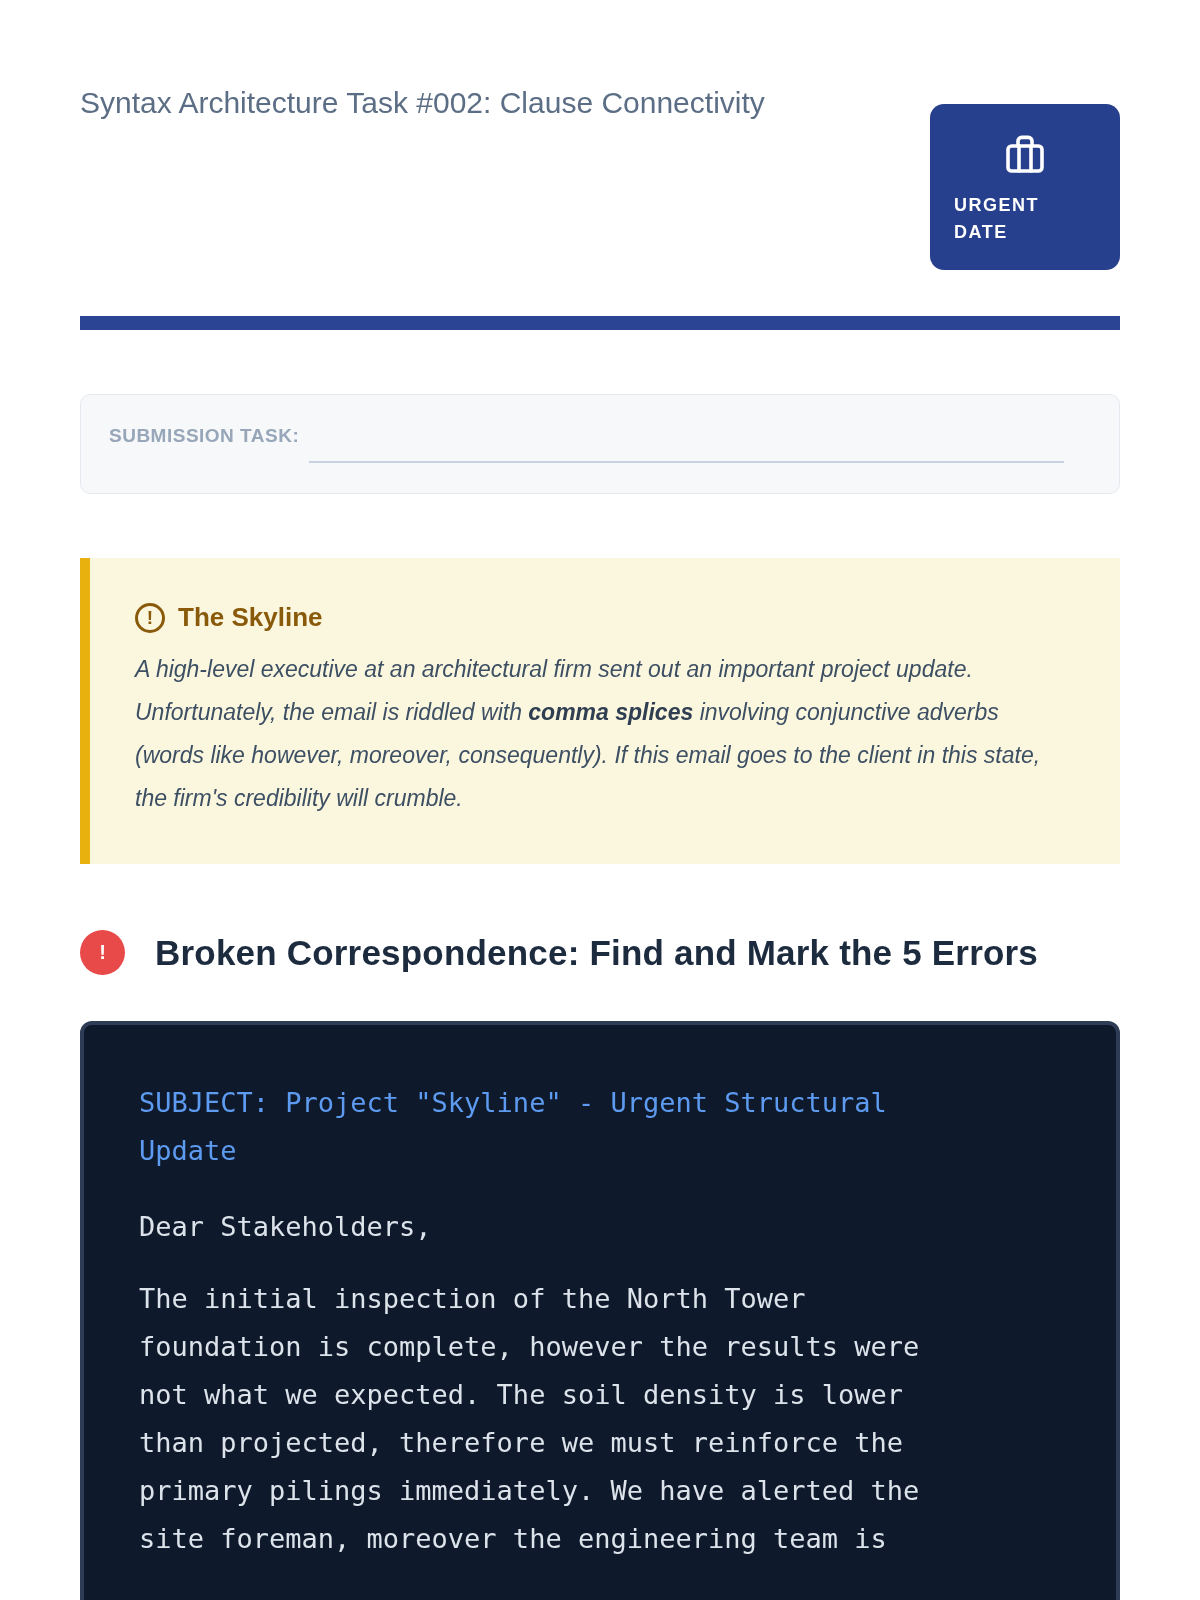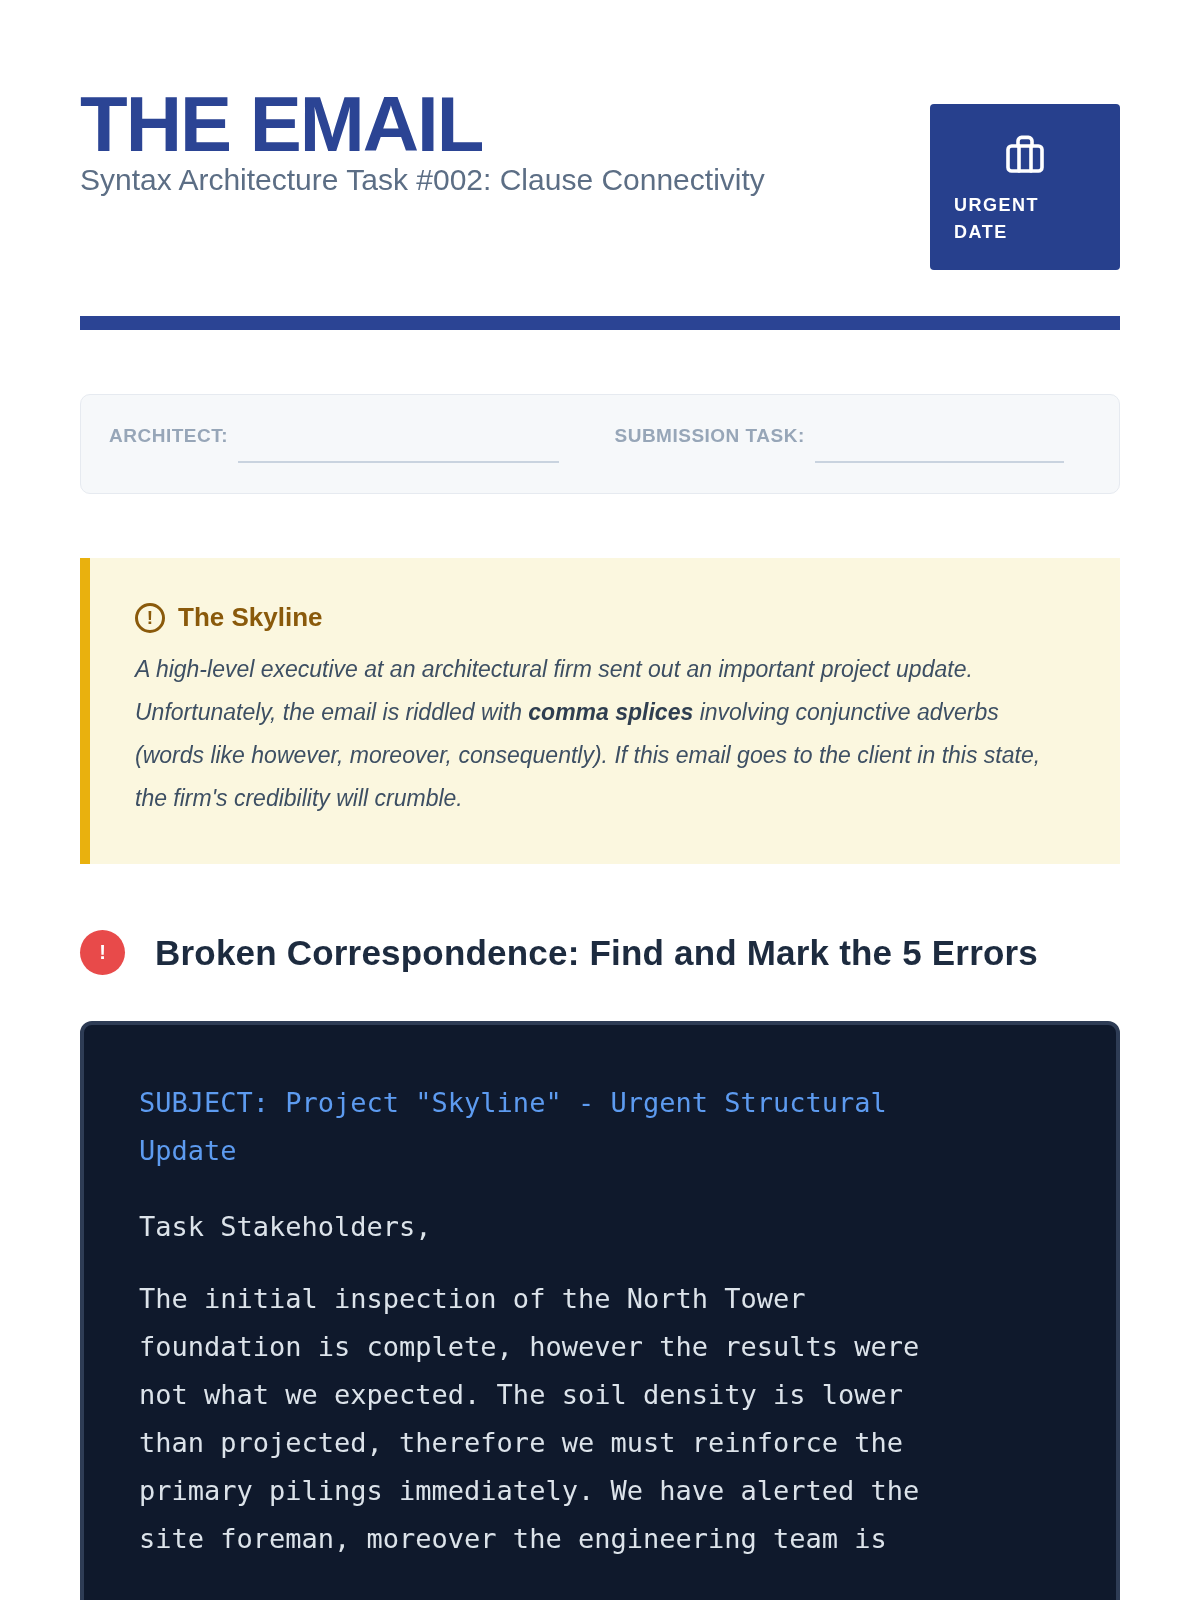--- a/index.html
+++ b/index.html
@@ -31,21 +31,21 @@
   .subtitle {
     font-size: 30px;
     color: #5C6E85;
   }
   .badge {
     flex: 0 0 auto;
     margin-top: 18px;
     width: 190px;
     min-height: 166px;
     background: #27408D;
-    border-radius: 4px;
+    border-radius: 14px;
     padding: 26px 24px 24px 24px;
     display: flex;
     flex-direction: column;
     align-items: flex-start;
   }
   .badge svg {
     align-self: center;
     margin-bottom: 14px;
   }
   .badge-line {
@@ -179,62 +179,57 @@
   .email-body { color: #DCE3EA; }
 </style>
 </head>
 <body>
 
 <div class="page">
 
   <div class="header">
     <div>
       <h1 class="title">
-        <div>THE EMAIL</div>
       </h1>
       <p class="subtitle">Syntax Architecture Task #002: Clause Connectivity</p>
     </div>
 
     <div class="badge">
       <svg width="48" height="48" viewBox="0 0 24 24" fill="none" stroke="#ffffff" stroke-width="1.8" stroke-linecap="round" stroke-linejoin="round">
         <path d="M8.5 8V5.5a1.8 1.8 0 0 1 1.8-1.8h3.4a1.8 1.8 0 0 1 1.8 1.8V8"></path>
         <rect x="3.5" y="8" width="17" height="12.5" rx="1.8"></rect>
         <line x1="9" y1="8" x2="9" y2="20.5"></line>
         <line x1="15" y1="8" x2="15" y2="20.5"></line>
       </svg>
       <div class="badge-line">URGENT</div>
       <div class="badge-line">DATE</div>
     </div>
   </div>
 
   <div class="divider"></div>
 
   <div class="form-box">
     <div class="form-field">
-      <span class="form-label">ARCHITECT:</span>
-      <div class="form-line"></div>
-    </div>
-    <div class="form-field">
       <span class="form-label">SUBMISSION TASK:</span>
       <div class="form-line"></div>
     </div>
   </div>
 
   <div class="scenario-box">
     <div class="scenario-heading">
       <span class="alert-circle">!</span>
       <h2 class="scenario-title">The Skyline</h2>
     </div>
     <p class="scenario-text"><span>A high-level executive at an architectural firm sent out an important project update. Unfortunately, the email is riddled with </span><strong>comma splices</strong><span> involving conjunctive adverbs (words like however, moreover, consequently). If this email goes to the client in this state, the firm's credibility will crumble.</span></p>
   </div>
 
   <div class="task-row">
     <span class="alert-badge">!</span>
     <h2 class="task-heading">Broken Correspondence: Find and Mark the 5 Errors</h2>
   </div>
 
   <div class="email-block">
     <p class="email-subject">SUBJECT: Project "Skyline" - Urgent Structural Update</p>
-    <p class="email-greeting">Task Stakeholders,</p>
+    <p class="email-greeting">Dear Stakeholders,</p>
     <p class="email-body">The initial inspection of the North Tower foundation is complete, however the results were not what we expected. The soil density is lower than projected, therefore we must reinforce the primary pilings immediately. We have alerted the site foreman, moreover the engineering team is</p>
   </div>
 
 </div>
 
 </body></html>

